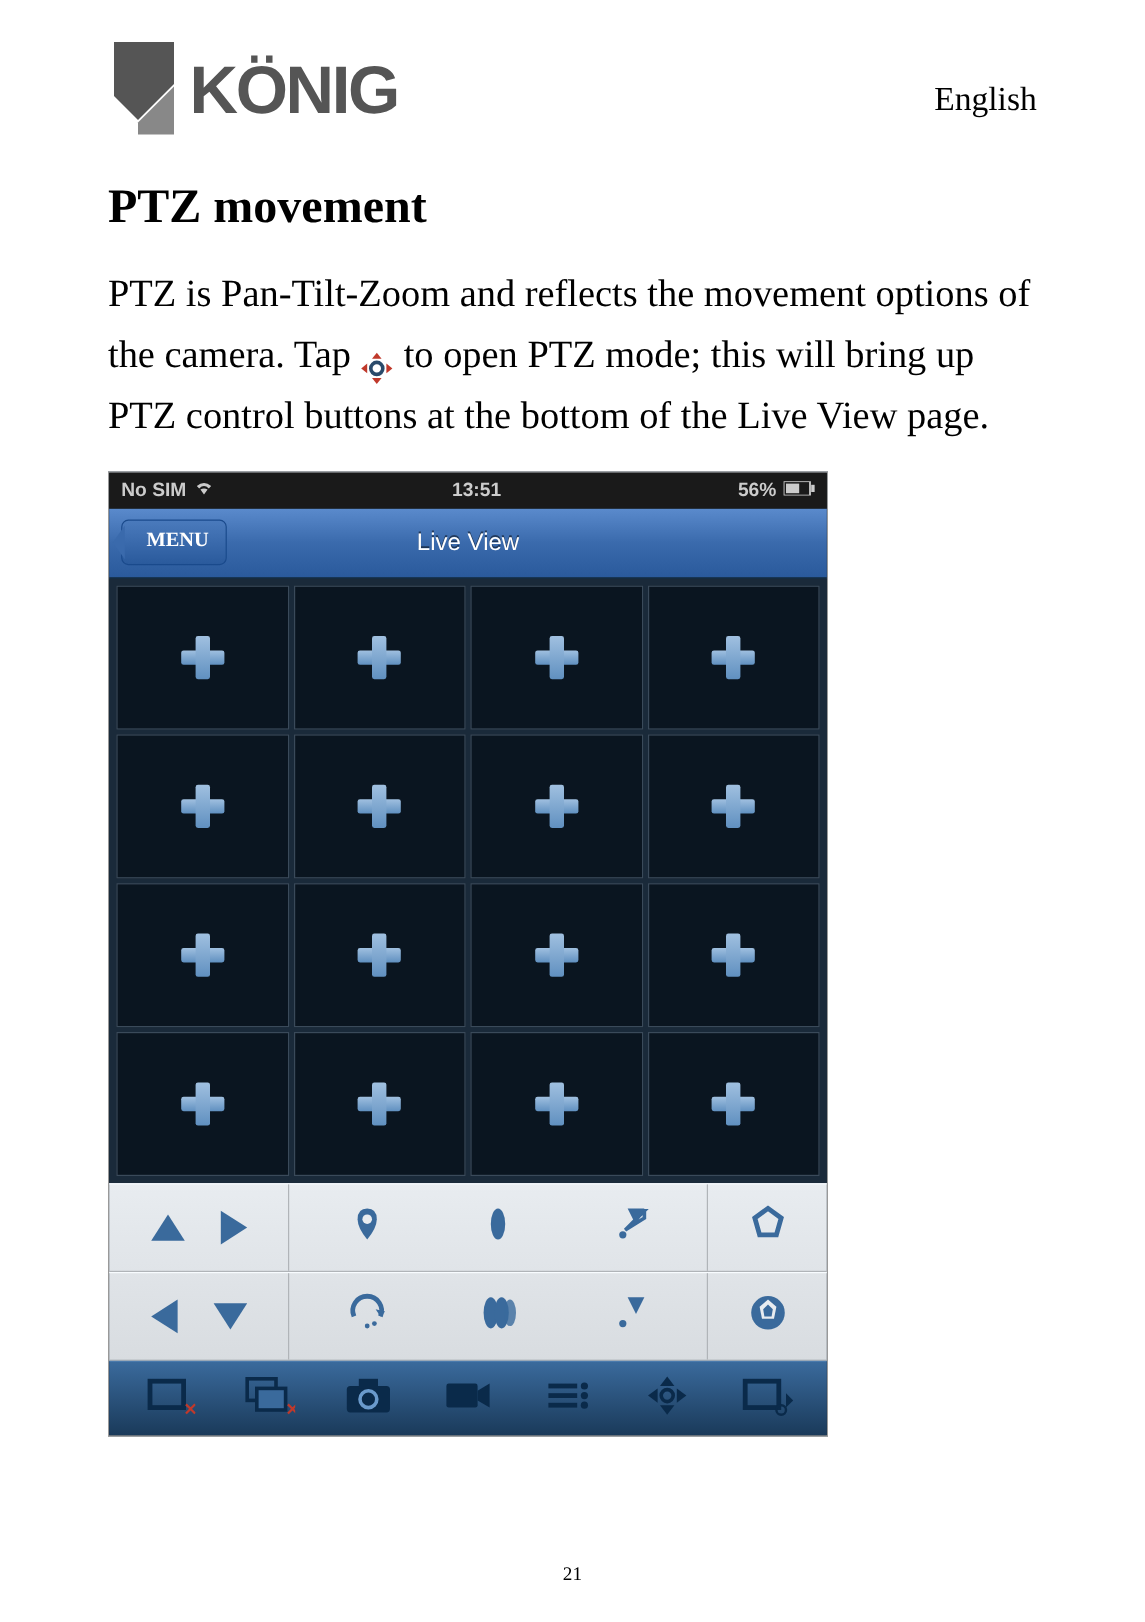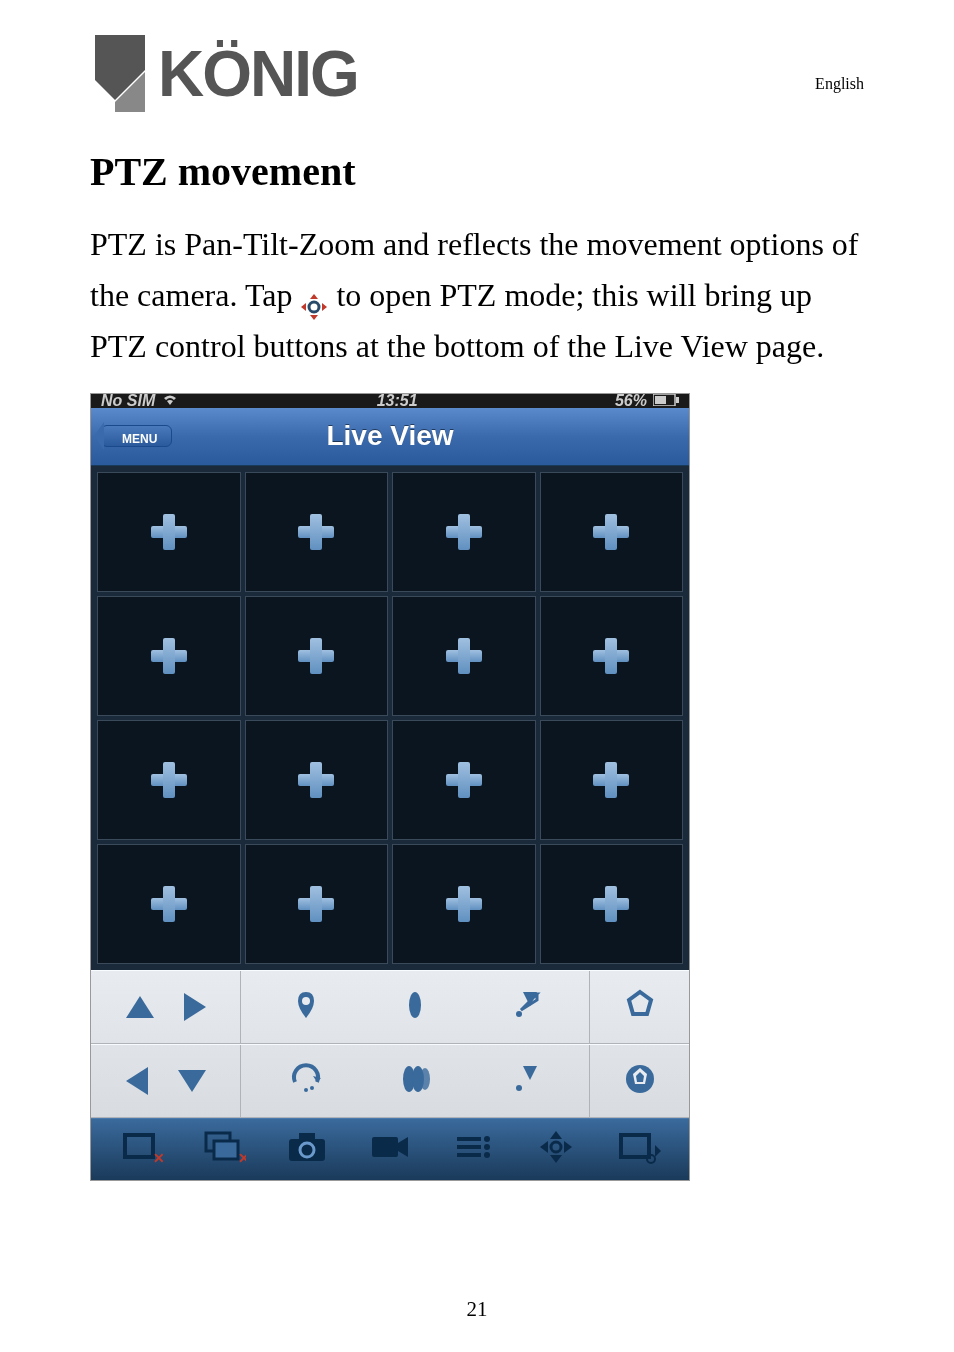--- a/index.html
+++ b/index.html
@@ -22,27 +22,27 @@
       align-items: center;
       gap: 8px;
     }
     .logo-mark {
       width: 60px;
       height: 88px;
       position: relative;
     }
     .logo-text {
       font-family: Arial, sans-serif;
-      font-size: 64px;
+      font-size: 56px;
       font-weight: 900;
       color: #555;
       letter-spacing: -2px;
     }
     .lang {
-      font-size: 16px;
+      font-size: 28px;
       color: #000;
       margin-top: 20px;
     }
     .heading {
       font-size: 40px;
       font-weight: bold;
       margin-bottom: 24px;
     }
     .body-text {
       font-size: 32px;
@@ -56,70 +56,69 @@
       height: 28px;
       position: relative;
     }
     .screenshot {
       width: 600px;
       margin: 20px 0 0 0;
       border: 1px solid #999;
       background: #0a1a2a;
     }
     .status-bar {
-      height: 14px;
+      height: 30px;
       background: #1a1a1a;
       color: #ccc;
       display: flex;
       justify-content: space-between;
       align-items: center;
       padding: 0 10px;
       font-family: Arial, sans-serif;
       font-size: 16px;
       font-weight: bold;
-      font-style: italic;
     }
     .status-left, .status-right { display: flex; align-items: center; gap: 6px; }
     .nav-bar {
       height: 58px;
       background: linear-gradient(#5a8acc, #3a6aac, #2a5a9c);
       display: flex;
       align-items: center;
       padding: 0 10px;
       position: relative;
       border-bottom: 1px solid #1a3a5a;
     }
     .menu-btn {
       background: linear-gradient(#4a7abc, #2a5a9c);
       border: 1px solid #1a4a8c;
       border-radius: 6px;
       color: #fff;
-      font-size: 12px;
+      font-size: 17px;
       font-weight: bold;
-      padding: 6px 14px 0 20px;
-      position: relative;
-      font-family: Liberation Sans, sans-serif;
+      padding: 6px 14px 10px 20px;
+      position: relative;
+      font-family: Liberation Serif, serif;
     }
     .menu-btn::before {
       content: '';
       position: absolute;
       left: -8px;
       top: 50%;
       transform: translateY(-50%);
       border-top: 14px solid transparent;
       border-bottom: 14px solid transparent;
       border-right: 10px solid #3a6aac;
     }
     .nav-title {
       position: absolute;
       left: 50%;
       transform: translateX(-50%);
       color: #fff;
-      font-size: 28px;
-      font-weight: bold;
+      font-size: 20px;
+      font-weight: normal;
       font-family: Arial, sans-serif;
       text-shadow: 0 -1px 0 rgba(0,0,0,0.5);
     }
     .grid {
       display: grid;
       grid-template-columns: repeat(4, 1fr);
       grid-template-rows: repeat(4, 120px);
       gap: 4px;
       padding: 6px;
       background: #1a2a3a;
@@ -204,21 +203,21 @@
     }
     .tri-up { border-left: 14px solid transparent; border-right: 14px solid transparent; border-bottom: 22px solid #3a6a9c; }
     .tri-down { border-left: 14px solid transparent; border-right: 14px solid transparent; border-top: 22px solid #3a6a9c; }
     .tri-left { border-top: 14px solid transparent; border-bottom: 14px solid transparent; border-right: 22px solid #3a6a9c; }
     .tri-right { border-top: 14px solid transparent; border-bottom: 14px solid transparent; border-left: 22px solid #3a6a9c; }
     .page-num {
       position: absolute;
       bottom: 30px;
       left: 50%;
       transform: translateX(-50%);
-      font-size: 21px;
+      font-size: 16px;
     }
     .icon-svg { width: 34px; height: 34px; }
     .icon-svg-sm { width: 30px; height: 30px; }
     .bottom-icon { width: 44px; height: 36px; }
   </style>
 </head>
 <body>
 
 <div class="header">
   <div class="logo">

